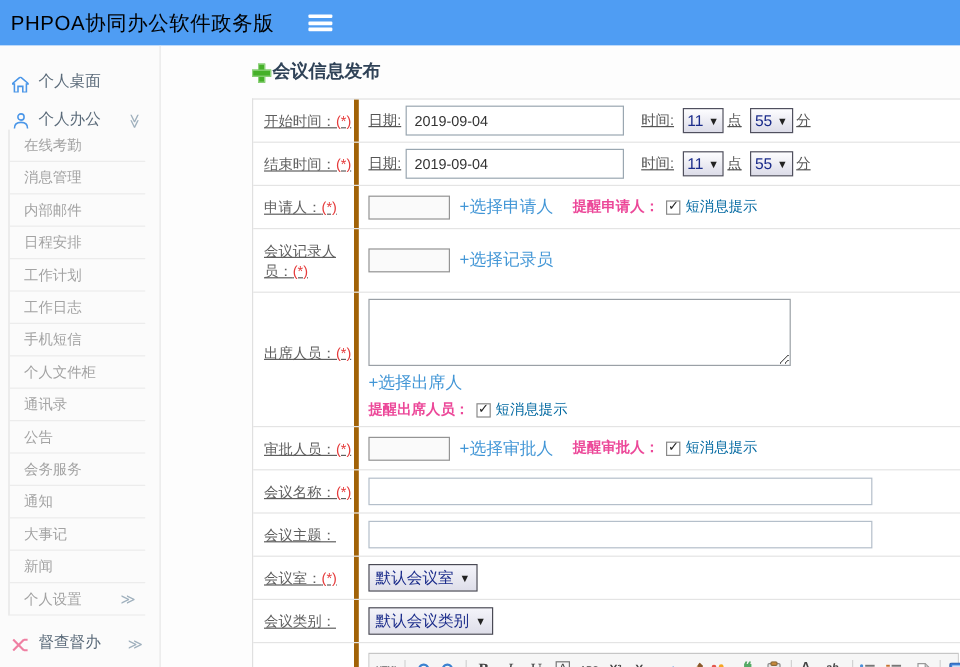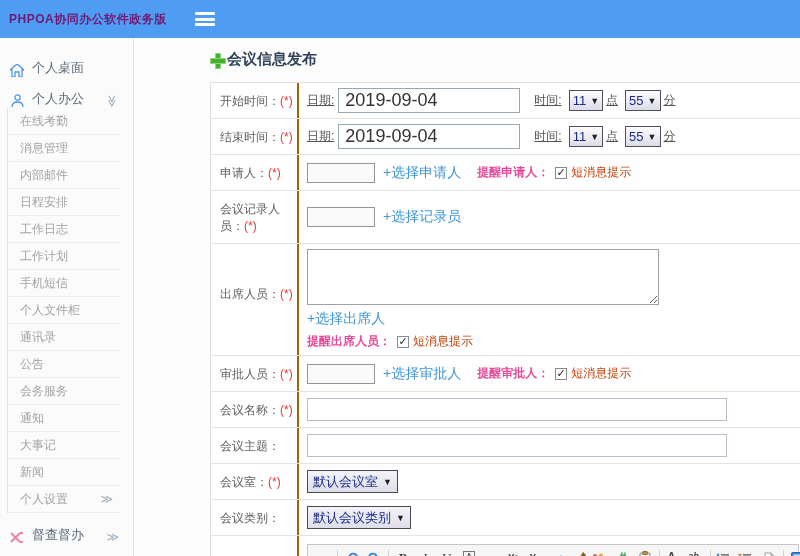--- a/index.html
+++ b/index.html
@@ -1,20 +1,20 @@
 <!DOCTYPE html>
 <html><head>
 <meta charset="utf-8">
 <style>
   * { margin:0; padding:0; box-sizing:border-box; font-family:"Liberation Sans", sans-serif; }
   html,body { width:800px; height:556px; overflow:hidden; background:#fff; }
 
   
   .app-header { height:38px; background:#4f9df3; display:flex; align-items:center; }
-  .app-title { color:#701a75; font-size:12px; font-weight:bold; padding-left:9px; letter-spacing:0.5px; }
+  .app-title { color:#000000; font-size:17px; font-weight:normal; padding-left:9px; letter-spacing:0.5px; }
   .menu-btn { margin-left:28px; width:20px; height:14px; display:flex; flex-direction:column; justify-content:space-between; cursor:pointer; }
   .menu-btn i { display:block; height:3px; background:#fff; border-radius:1px; }
 
   
   .layout { display:flex; height:518px; }
   .sidebar { width:134px; background:#fbfbfb; border-right:1px solid #e4e4e4; padding-top:8px; flex-shrink:0; }
   .main { flex:1; background:#fdfdfd; padding:12px 0 0 76px; overflow:hidden; }
 
   
   .side-top { height:31px; display:flex; align-items:flex-end; padding-left:9px; font-size:13px; color:#5a6a79; cursor:pointer; position:relative; }
@@ -28,37 +28,37 @@
   
   .page-title { display:flex; align-items:center; font-size:15px; font-weight:bold; color:#2f4257; margin-bottom:13px; }
   .plus-ico { width:14px; height:14px; position:relative; margin-right:3px; }
   .plus-ico::before, .plus-ico::after { content:""; position:absolute; background:#45b029; border:1px solid #8fd37e; }
   .plus-ico::before { left:5px; top:0; width:4px; height:14px; }
   .plus-ico::after { left:0; top:5px; width:14px; height:4px; }
 
   
   .form { width:590px; border:1px solid #e0e0e0; border-right:none; border-bottom:none; background:#fff; }
   .frow { display:flex; border-bottom:1px solid #e4e4e4; }
-  .fcell-label { width:88px; flex-shrink:0; border-right:2px solid #a16207; padding:10px 2px 8px 9px; font-size:12px; color:#5f5f5f; }
+  .fcell-label { width:88px; flex-shrink:0; border-right:4px solid #a16207; padding:10px 2px 8px 9px; font-size:12px; color:#5f5f5f;text-decoration:underline; }
   .fcell-value { flex:1; padding:5px 8px; display:flex; align-items:center; flex-wrap:wrap; font-size:12px; color:#555; }
   .req { color:#e53b3b; }
   .inline-lab { font-size:12px; color:#555; margin-right:4px;text-decoration:underline; }
-  .date-input { width:182px; height:25px; border:1px solid #9aa7b1; font-size:18px; color:#333; padding:0 6px; margin-right:14px; }
+  .date-input { width:182px; height:25px; border:1px solid #9aa7b1; font-size:12px; color:#333; padding:0 6px; margin-right:14px; }
   .mini-select { display:inline-flex; align-items:center; border:1px solid #50505e; background:linear-gradient(#fdfdff,#dcdce8); color:#1a2b8a; font-size:13px; padding:1px 3px; height:21px; cursor:pointer; margin:0 3px; }
   .mini-select .car { font-size:9px; color:#222; margin-left:4px; }
   .big-select { display:inline-flex; align-items:center; border:1px solid #4a4a55; background:linear-gradient(#f4f4fa,#dedee9); color:#1a2b8a; font-size:13px; padding:2px 5px; height:23px; cursor:pointer; }
   .big-select .txt { }
   .big-select .car { font-size:9px; color:#222; margin-left:5px; }
   .small-input { width:68px; height:20px; border:1px solid #949494; background:#fafafa; margin-right:8px; }
   .long-input { width:420px; height:23px; border:1px solid #b4bfca; padding:0 5px; font-size:12px; color:#333; }
   .link { color:#4296d6; font-size:14px; text-decoration:none; cursor:pointer; }
   .remind { font-weight:bold; color:#ec4899; font-size:12px; margin-left:16px; margin-right:6px; }
   .cbx { width:12px; height:12px; border:1px solid #8a8a8a; background:#fff; display:inline-flex; align-items:center; justify-content:center; font-size:11px; color:#222; margin-right:4px; cursor:pointer; }
   .cbx::after { content:"✓"; line-height:1; }
-  .sms { font-size:12px; color:#c2410c; }
+  .sms { font-size:12px; color:#0369a1; }
   .attend-area { width:352px; height:56px; border:1px solid #9aa0a6; background:#fff; resize:both; font-size:12px; padding:2px; }
   .stack { display:flex; flex-direction:column; align-items:flex-start; }
   .stack .line { display:flex; align-items:center; margin-top:5px; }
   .stack .remind { margin-left:0; }
 
   
   .editor { width:492px; border:1px solid #c6c6c6; background:#fff; }
   .tb-row { display:flex; align-items:center; flex-wrap:nowrap; background:#f6f6f6; padding:3px 4px; border-bottom:1px solid #ddd; }
   .tb-btn { min-width:20px; height:20px; display:inline-flex; align-items:center; justify-content:center; border-radius:2px; cursor:pointer; color:#444; font-size:12px; margin:0 1px; flex-shrink:0; }
   .tb-sep { width:1px; height:16px; background:#d2d2d2; margin:0 3px; flex-shrink:0; }
@@ -106,22 +106,22 @@
           </svg>
       </span>
       <span>个人办公</span>
       <span class="chev down">≫</span>
     </div>
     <ul class="submenu">
       <li>在线考勤</li>
       <li>消息管理</li>
       <li>内部邮件</li>
       <li>日程安排</li>
+      <li>工作计划</li>
       <li>工作日志</li>
-      <li>工作计划</li>
       <li>手机短信</li>
       <li>个人文件柜</li>
       <li>通讯录</li>
       <li>公告</li>
       <li>会务服务</li>
       <li>通知</li>
       <li>大事记</li>
       <li>新闻</li>
       <li>
         <span>个人设置</span>

